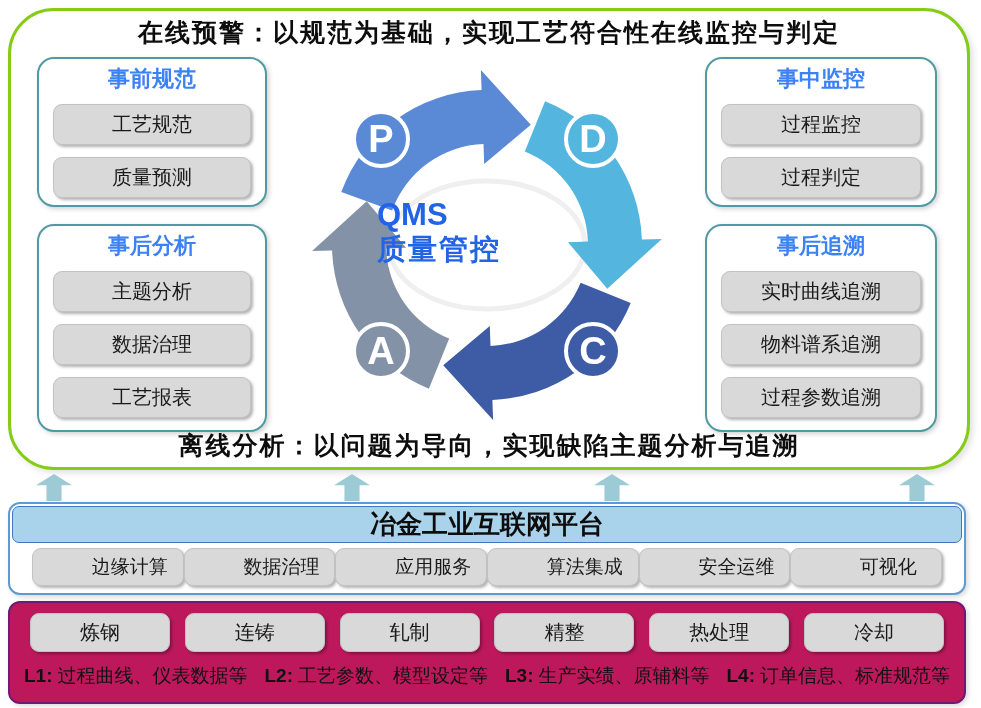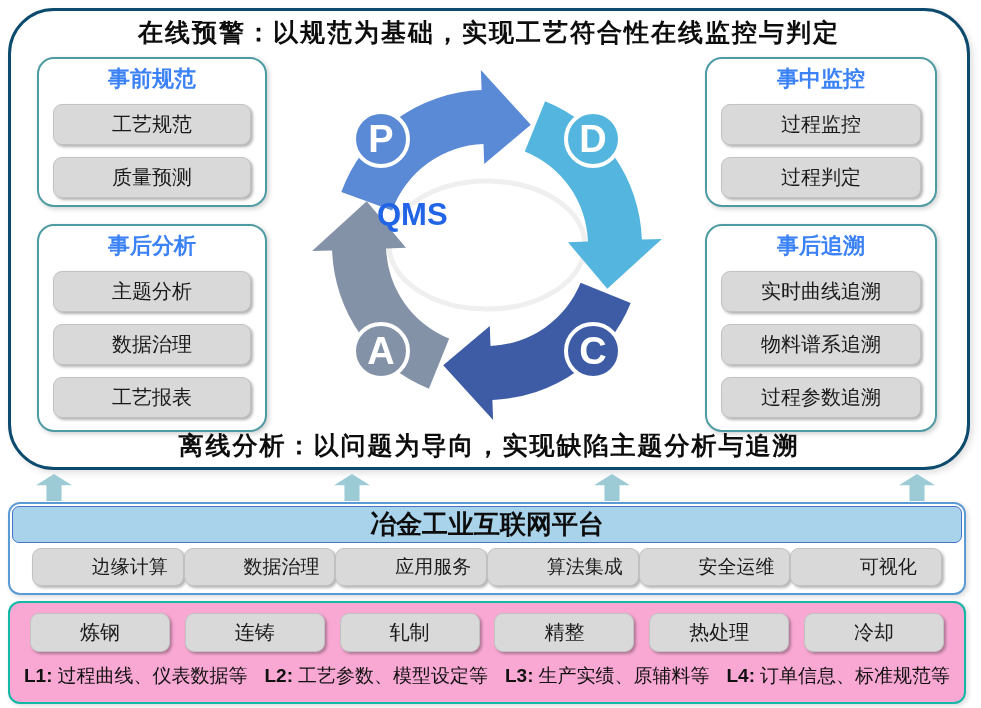--- a/index.html
+++ b/index.html
@@ -4,21 +4,21 @@
 <style>
   html,body{margin:0;padding:0;}
   body{
     width:981px;height:708px;position:relative;background:#ffffff;
     font-family:"Liberation Sans","DejaVu Sans",sans-serif;color:#111;
     overflow:hidden;
   }
   
   .main-box{
     position:absolute;left:8px;top:8px;width:956px;height:456px;
-    background:#fff;border:3px solid #0c4a6e;border-radius:46px;
+    background:#fff;border:3px solid #84cc16;border-radius:46px;
     box-shadow:3px 3px 6px rgba(0,0,0,.12);
   }
   .big-title{
     position:absolute;left:0;width:100%;text-align:center;
     font-size:25px;font-weight:bold;letter-spacing:2px;color:#0d0d0d;
     white-space:nowrap;
   }
   .big-title.top{top:5px;}
   .big-title.bottom{bottom:5px;}
   
@@ -63,21 +63,21 @@
     text-align:center;line-height:35px;font-size:26px;font-weight:bold;color:#0d0d0d;
   }
   .platform-row{
     position:absolute;left:22px;right:22px;top:44px;height:37px;
     display:flex;justify-content:space-between;align-items:center;
   }
   .platform-row .gray-btn{width:128px;height:36px;font-size:19px;padding-left:44px;}
   
   .process{
     position:absolute;left:8px;top:601px;width:954px;height:99px;
-    background:#f9a8d4;border:2px solid #14b8a6;border-radius:12px;
+    background:#be185d;border:2px solid #701a75;border-radius:12px;
     box-shadow:2px 2px 5px rgba(0,0,0,.15);
   }
   .process-row{
     position:absolute;left:20px;right:20px;top:10px;height:38px;
     display:flex;justify-content:space-between;align-items:center;
   }
   .process-row .gray-btn{width:138px;height:37px;font-size:20px;}
   .levels-row{
     position:absolute;left:14px;right:14px;top:59px;height:28px;
     display:flex;justify-content:space-between;align-items:center;
@@ -134,20 +134,21 @@
     <circle cx="106" cy="106" r="27" stroke="#ffffff" stroke-width="4" fill="#3E5CA6"></circle>
     <circle cx="-106" cy="106" r="27" stroke="#ffffff" stroke-width="4" fill="#8492A8"></circle>
     <text x="-106" y="-106" font-size="38" text-anchor="middle" dominant-baseline="central">P</text>
     <text x="106" y="-106" font-size="38" text-anchor="middle" dominant-baseline="central">D</text>
     <text x="106" y="106" font-size="38" text-anchor="middle" dominant-baseline="central">C</text>
     <text x="-106" y="106" font-size="38" text-anchor="middle" dominant-baseline="central">A</text>
   </svg>
 
   <div class="pdca-center">
     <div class="l1">QMS</div>
+    <div class="l2">质量管控</div>
   </div>
 
   <div class="big-title bottom">离线分析：以问题为导向，实现缺陷主题分析与追溯</div>
 </div>
 
 <div class="up-arrow" style="left:36px;"></div>
 <div class="up-arrow" style="left:334px;"></div>
 <div class="up-arrow" style="left:594px;"></div>
 <div class="up-arrow" style="left:899px;"></div>
 

